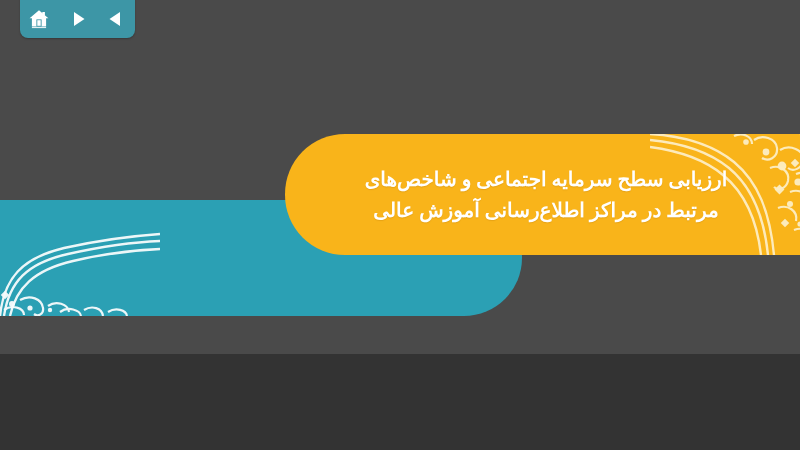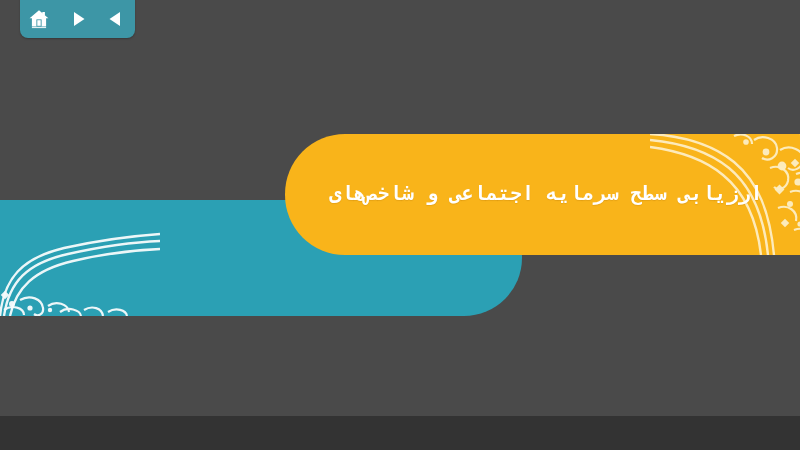--- a/index.html
+++ b/index.html
@@ -4,24 +4,24 @@
 <title>Presentation Slide</title>
 <style>
   html, body {
     margin: 0;
     padding: 0;
     background: #333333;
   }
   #slide {
     position: relative;
     width: 800px;
-    height: 416px;
+    height: 354px;
     overflow: hidden;
     background: #4a4a4a;
-    font-family: Liberation Mono, monospace;
+    font-family: Liberation Serif, serif;
     -webkit-font-smoothing: antialiased;
   }
 
   
   #navbar {
     position: absolute;
     left: 20px;
     top: -10px;
     width: 115px;
     height: 48px;
@@ -212,17 +212,18 @@
         <path d="M140 58 C 150 54, 160 61, 158 71"></path>
         <path d="M128 74 C 138 70, 148 77, 146 87"></path>
         <path d="M144 96 C 154 92, 163 99, 162 108"></path>
         <path d="M84 2 C 92 -2, 102 2, 102 10"></path>
         <path d="M150 0 C 158 2, 164 8, 163 16"></path>
       </g>
     </svg>
 
     <div id="title-block">
       <div class="title-line">ارزیابی سطح سرمایه اجتماعی و شاخص‌های</div>
+      <div class="title-line">مرتبط در مراکز اطلاع‌رسانی آموزش عالی</div>
     </div>
 
   </div>
 
 </div>
 
 </body></html>

